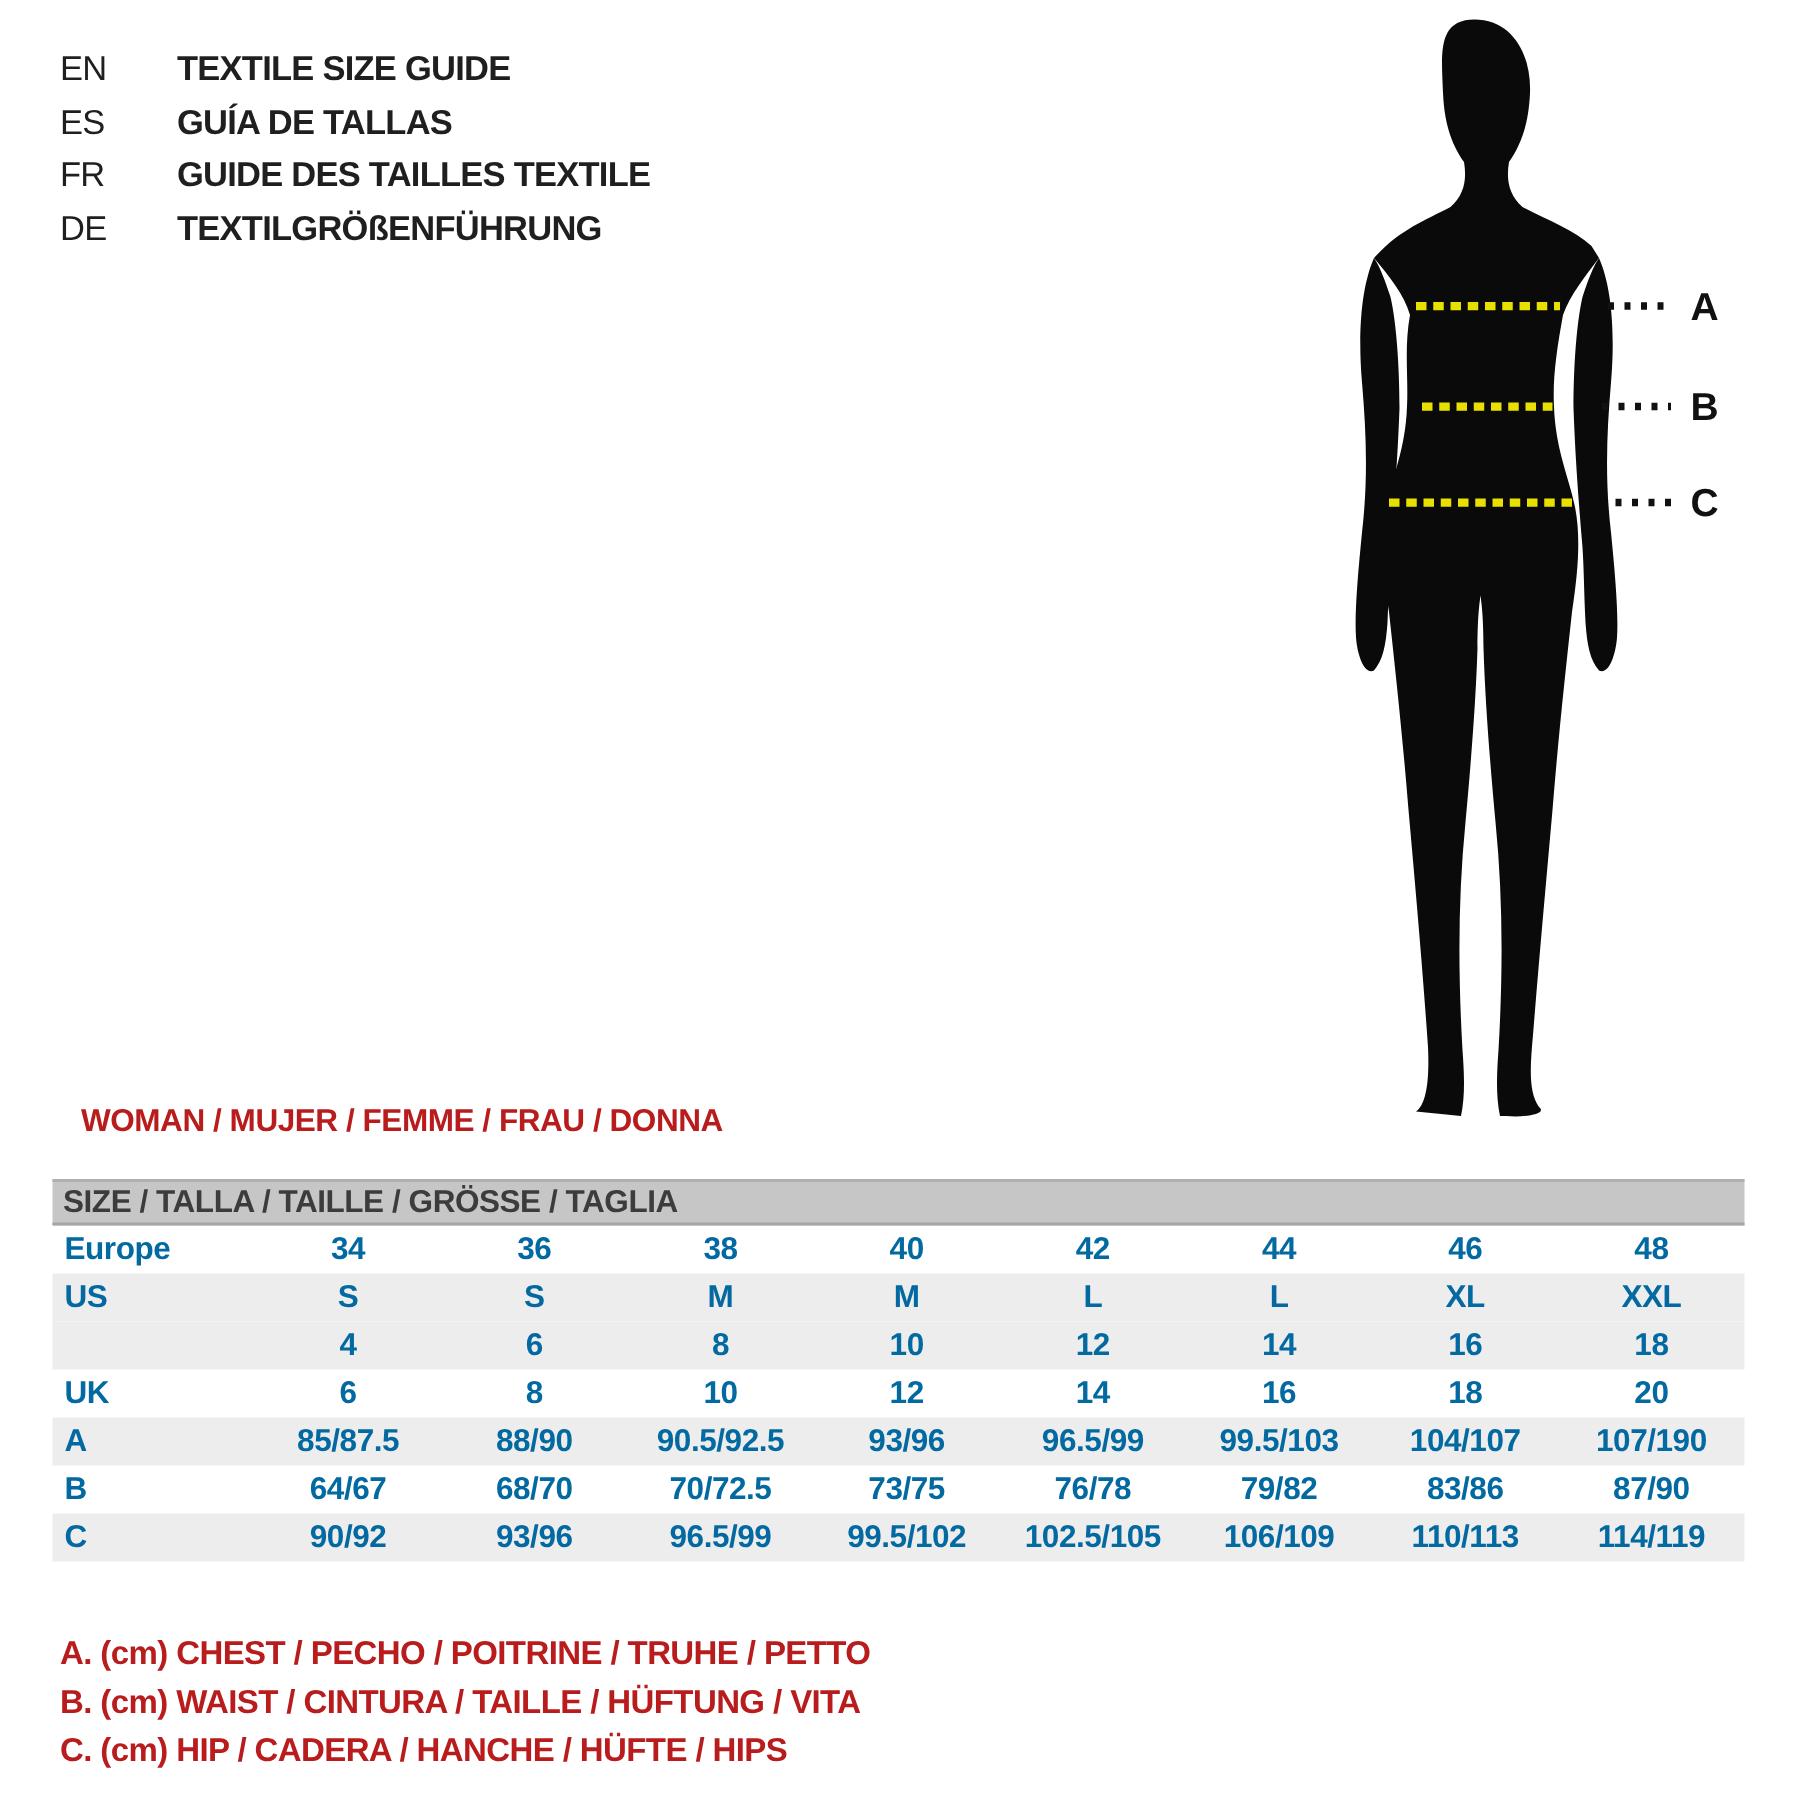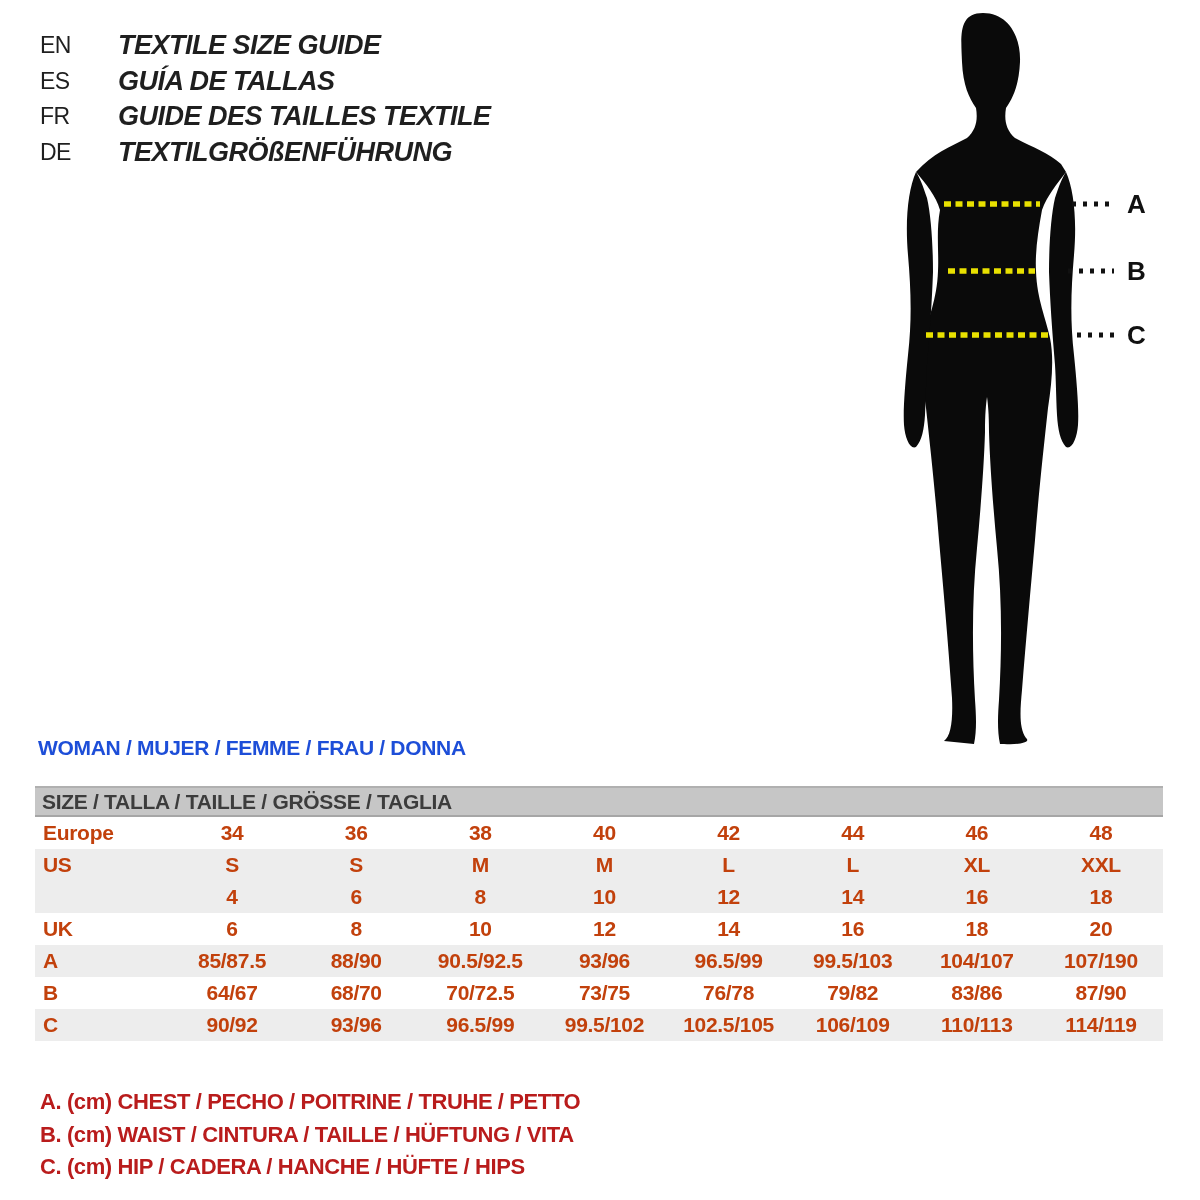--- a/index.html
+++ b/index.html
@@ -3,41 +3,41 @@
 <meta charset="utf-8">
 <style>
   html,body{margin:0;padding:0;background:#ffffff;}
   .page{position:relative;width:1200px;height:1200px;background:#ffffff;overflow:hidden;
         font-family:"Liberation Sans","DejaVu Sans",sans-serif;color:#1f1f1f;}
 
   
   .langs{position:absolute;left:40px;top:28px;}
   .lang-row{display:flex;height:35.5px;line-height:35.5px;}
   .lang-code{width:78px;font-size:23px;font-weight:normal;letter-spacing:-0.5px;}
-  .lang-label{font-size:27px;font-weight:bold;letter-spacing:-0.5px;white-space:nowrap;font-style:italic;}
+  .lang-label{font-size:23px;font-weight:bold;letter-spacing:-0.5px;white-space:nowrap;}
 
   
   .figure-svg{position:absolute;left:895px;top:0px;width:270px;height:760px;}
   .measure-label{position:absolute;left:1127px;width:40px;height:28px;line-height:28px;
                  font-size:26px;font-weight:bold;color:#111;}
   #mlabel-a{top:190px;}
   #mlabel-b{top:257px;}
   #mlabel-c{top:321px;}
 
   
-  .category{position:absolute;left:38px;top:736px;font-size:21px;font-weight:bold;
-            letter-spacing:-0.3px;color:#1d4ed8;white-space:nowrap;}
+  .category{position:absolute;left:54px;top:736px;font-size:21px;font-weight:bold;
+            letter-spacing:-0.3px;color:#b91c1c;white-space:nowrap;}
 
   
   .size-table{position:absolute;left:35px;top:786px;width:1128px;font-weight:bold;}
   .thead{background:#c6c6c6;border-top:2px solid #b0b0b0;border-bottom:2px solid #a6a6a6;
          height:27px;line-height:27px;padding-left:7px;font-size:21px;color:#3c3c3c;
          letter-spacing:-0.3px;}
   .trow{display:grid;grid-template-columns:135px repeat(8,1fr);height:32px;line-height:32px;
-        font-size:21px;color:#c2410c;}
+        font-size:21px;color:#0369a1;}
   .trow div{text-align:center;letter-spacing:-0.3px;}
   .trow .lb{text-align:left;padding-left:8px;}
   .stripe{background:#ededed;}
 
   
   .notes{position:absolute;left:40px;top:1086px;}
   .note-line{height:32.5px;line-height:32.5px;font-size:22px;font-weight:bold;
              letter-spacing:-0.4px;color:#b91c1c;white-space:nowrap;}
 </style>
 </head>

